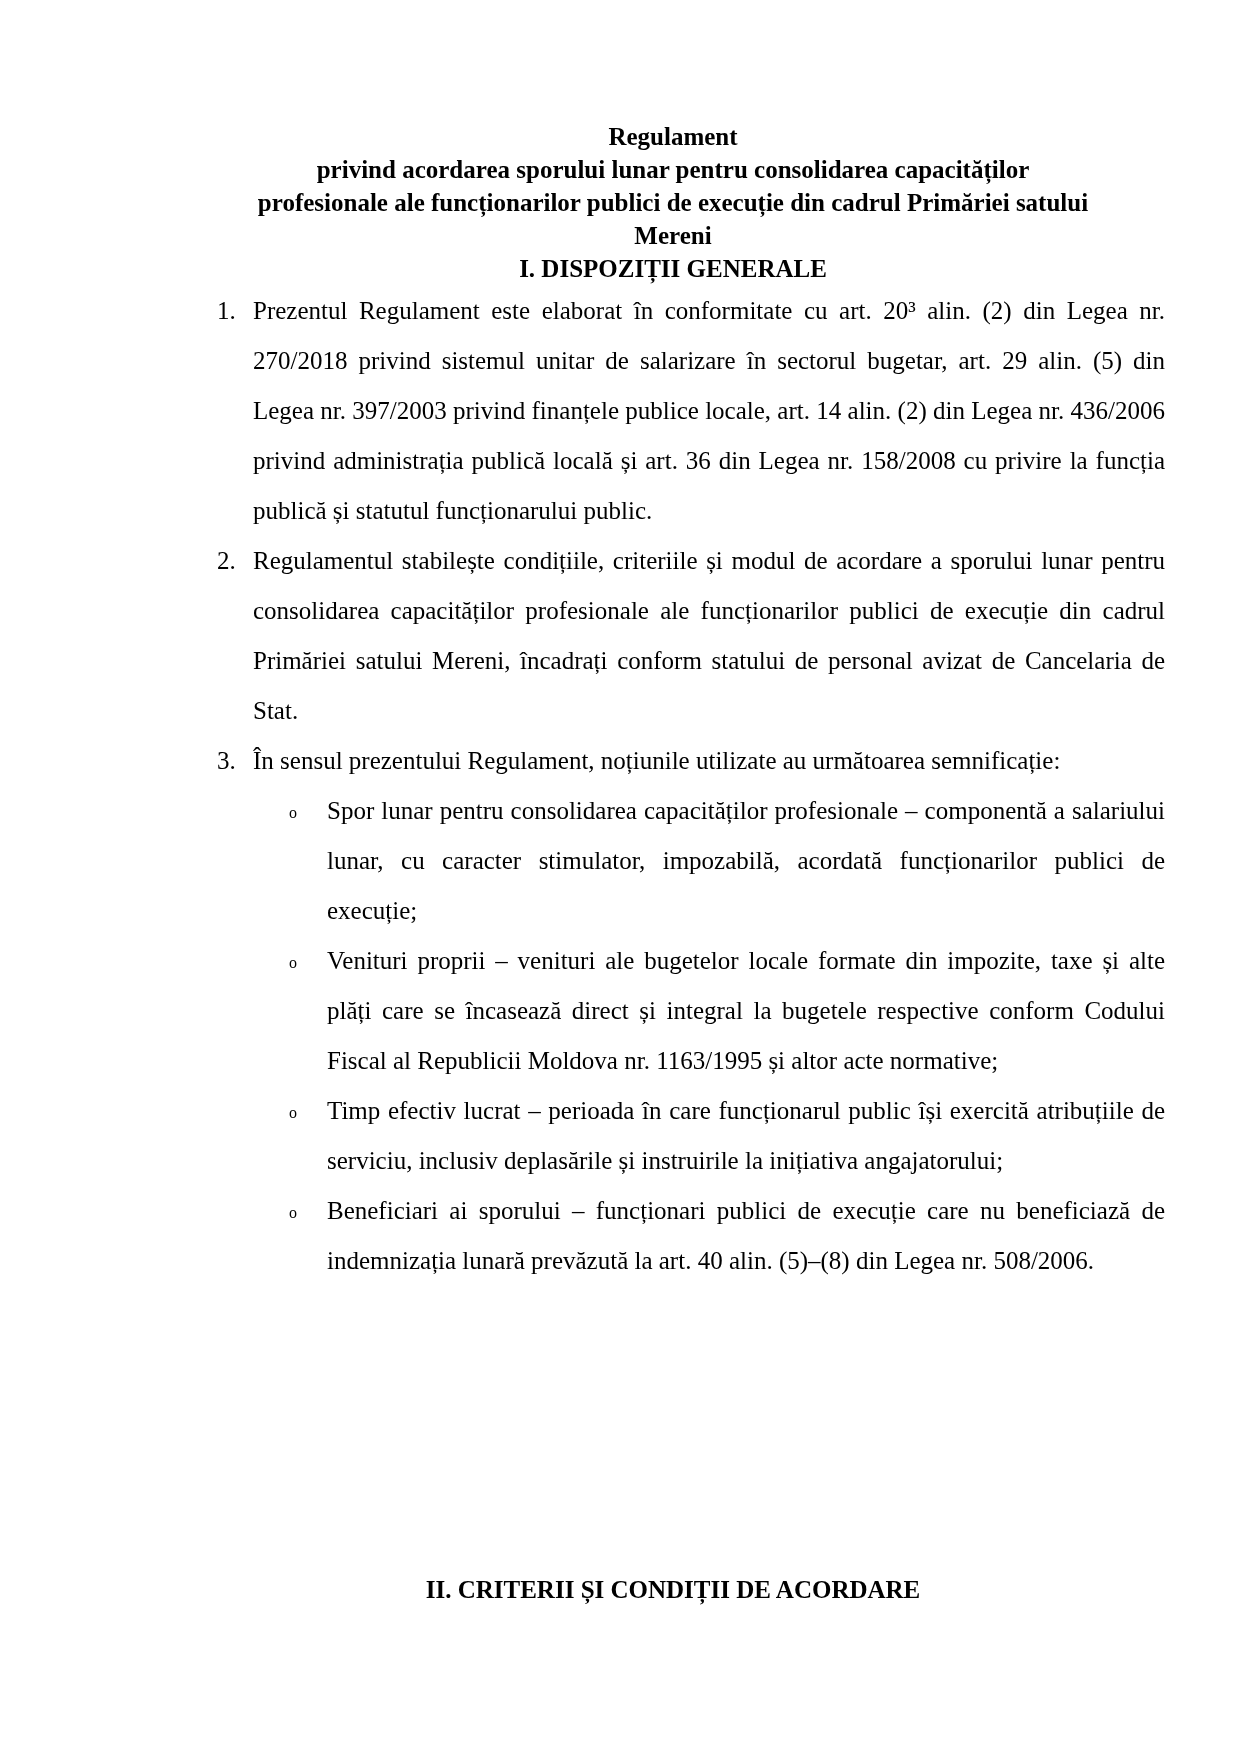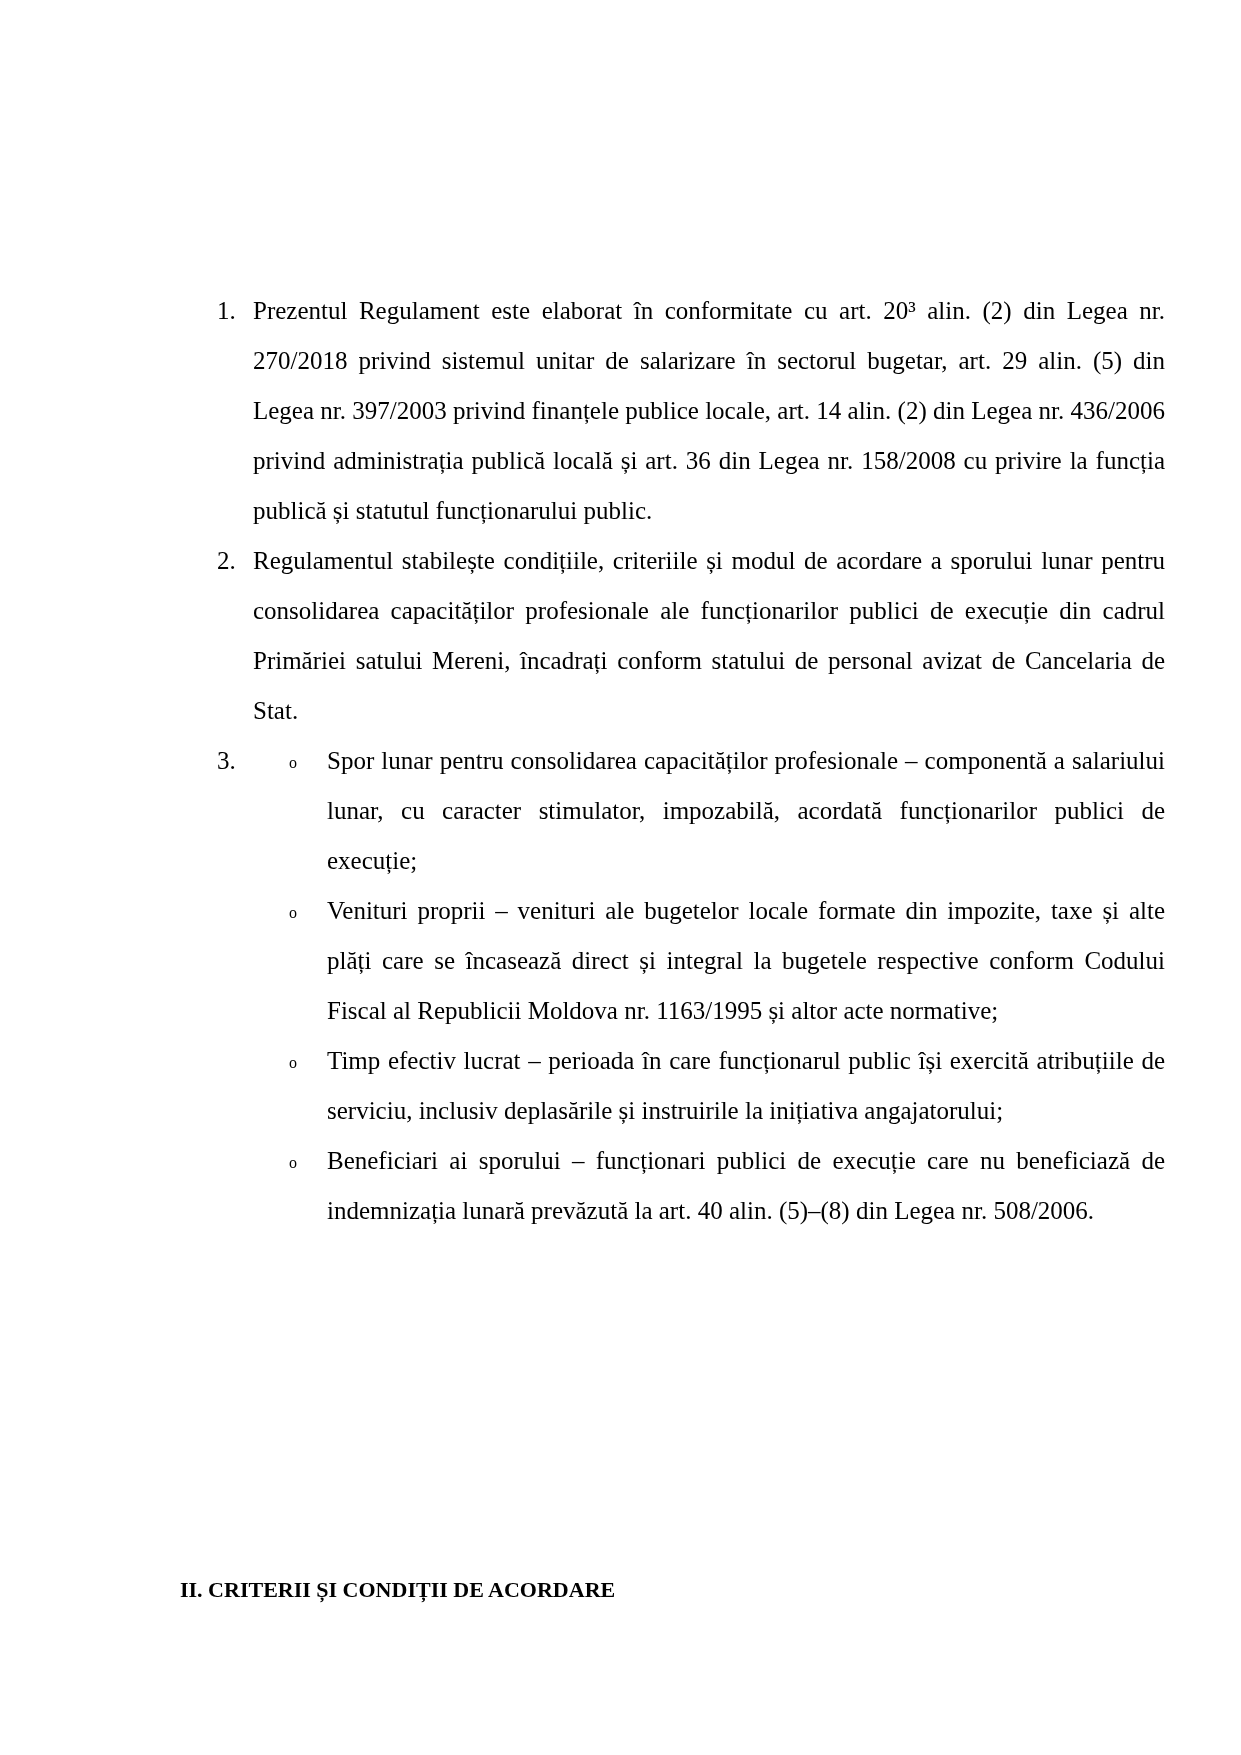--- a/index.html
+++ b/index.html
@@ -14,40 +14,48 @@
   }
   .title-block div { white-space: nowrap; }
   .ol { position: absolute; left: 0; top: 286px; width: 1241px; }
   .item { position: relative; margin-left: 253px; width: 912px; font-size: 25px; line-height: 50px; text-align: justify; }
   .item .num { position: absolute; left: -36px; top: 0; }
   .bullets { margin-left: 0; }
   .bullet { position: relative; margin-left: 74px; width: 838px; text-align: justify; }
   .bullet .mark { position: absolute; left: -38px; top: 2px; font-size: 16px; }
   .h2 {
     position: absolute; left: 180px; width: 986px; top: 1573px;
-    text-align: left; font-weight: bold; font-size: 22px; line-height: 33px;
+    text-align: center; font-weight: bold; font-size: 25px; line-height: 33px;
   }
 </style>
 </head>
 <body>
 
 <div class="page">
 
+  <div class="title-block">
+    <div>Regulament</div>
+    <div>privind acordarea sporului lunar pentru consolidarea capacităților</div>
+    <div>profesionale ale funcționarilor publici de execuție din cadrul Primăriei satului</div>
+    <div>Mereni</div>
+    <div>I. DISPOZIȚII GENERALE</div>
+  </div>
 
   <div class="ol">
     <div class="item">
       <span class="num">1.</span>
       <div>Prezentul Regulament este elaborat în conformitate cu art. 20³ alin. (2) din Legea nr. 270/2018 privind sistemul unitar de salarizare în sectorul bugetar, art. 29 alin. (5) din Legea nr. 397/2003 privind finanțele publice locale, art. 14 alin. (2) din Legea nr. 436/2006 privind administrația publică locală și art. 36 din Legea nr. 158/2008 cu privire la funcția publică și statutul funcționarului public.</div>
     </div>
     <div class="item">
       <span class="num">2.</span>
       <div>Regulamentul stabilește condițiile, criteriile și modul de acordare a sporului lunar pentru consolidarea capacităților profesionale ale funcționarilor publici de execuție din cadrul Primăriei satului Mereni, încadrați conform statului de personal avizat de Cancelaria de Stat.</div>
     </div>
     <div class="item">
       <span class="num">3.</span>
+      <div>În sensul prezentului Regulament, noțiunile utilizate au următoarea semnificație:</div>
       <div class="bullets">
         <div class="bullet">
           <span class="mark">o</span>
           <div>Spor lunar pentru consolidarea capacităților profesionale – componentă a salariului lunar, cu caracter stimulator, impozabilă, acordată funcționarilor publici de execuție;</div>
         </div>
         <div class="bullet">
           <span class="mark">o</span>
           <div>Venituri proprii – venituri ale bugetelor locale formate din impozite, taxe și alte plăți care se încasează direct și integral la bugetele respective conform Codului Fiscal al Republicii Moldova nr. 1163/1995 și altor acte normative;</div>
         </div>
         <div class="bullet">

